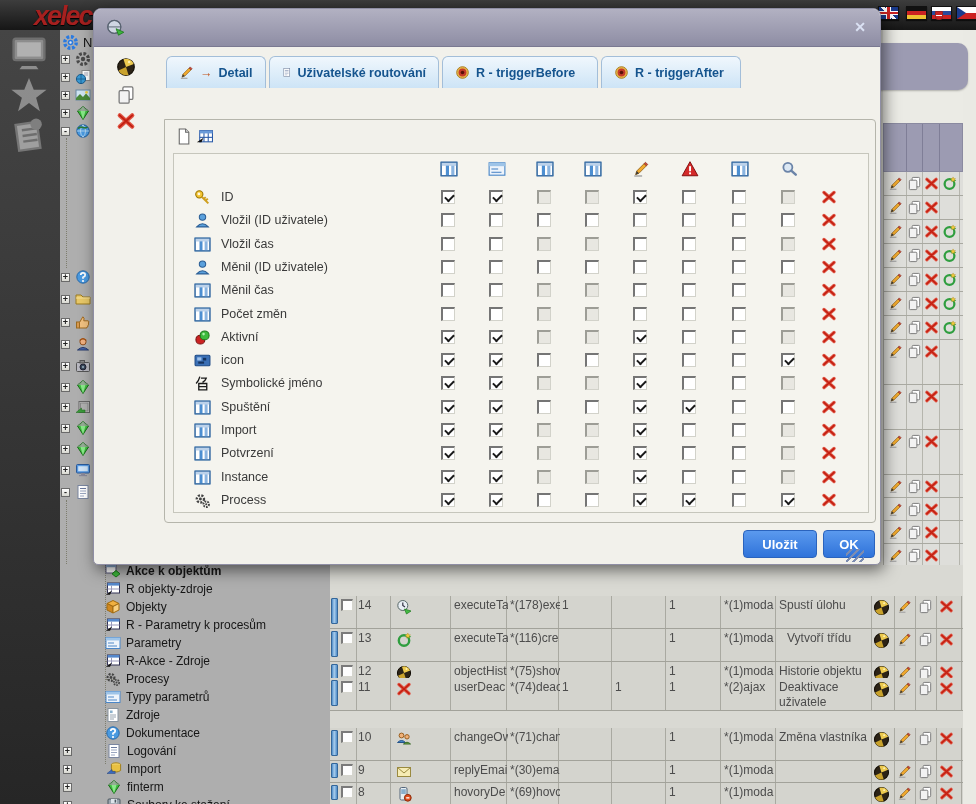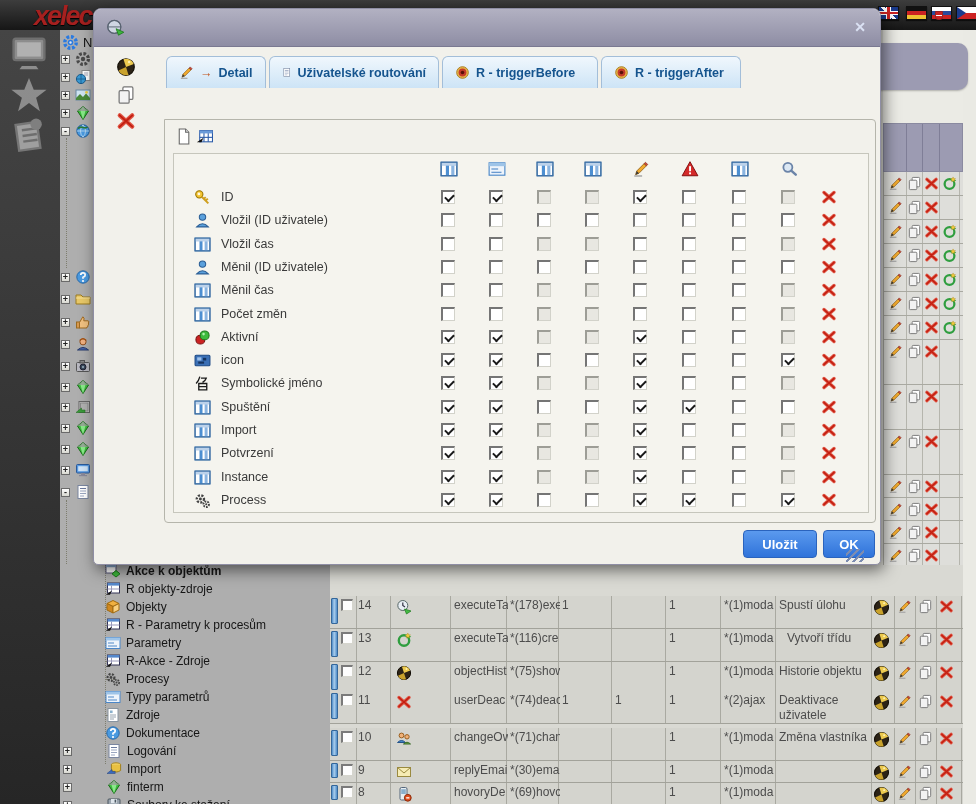--- a/index.html
+++ b/index.html
@@ -858,21 +858,21 @@
           </svg></span>
         <span class="ic abs" style="height: 15px; width: 15px; left: 588px; top: 3px;"><svg viewBox="0 0 16 16" xmlns="http://www.w3.org/2000/svg">
             <rect x="5.5" y="1.5" width="8" height="10" rx="1" fill="#fff" stroke="#777"></rect>
             <rect x="2.5" y="4.5" width="8" height="10" rx="1" fill="#f2f2f2" stroke="#777"></rect>
           </svg></span>
         <span class="ic abs" style="height: 15px; width: 15px; left: 609px; top: 3px;"><svg viewBox="0 0 16 16" xmlns="http://www.w3.org/2000/svg">
             <path d="M3 3.5 L13 12.5 M13 3.5 L3 12.5" stroke="#e05545" stroke-width="3.4" stroke-linecap="round"></path>
             <path d="M3 3.5 L13 12.5 M13 3.5 L3 12.5" stroke="#c21f10" stroke-width="1.6" stroke-linecap="round"></path>
           </svg></span>
       </div>
-      <div class="brow" style="top: 133px; height: 33px;">
+      <div class="brow" style="top: 120px; height: 33px;">
         <div class="bline" style="left: 26px;"></div>
         <div class="bline" style="left: 60px;"></div>
         <div class="bline" style="left: 120px;"></div>
         <div class="bline" style="left: 176px;"></div>
         <div class="bline" style="left: 228px;"></div>
         <div class="bline" style="left: 281px;"></div>
         <div class="bline" style="left: 335px;"></div>
         <div class="bline" style="left: 390px;"></div>
         <div class="bline" style="left: 445px;"></div>
         <div class="bline" style="left: 541px;"></div>

